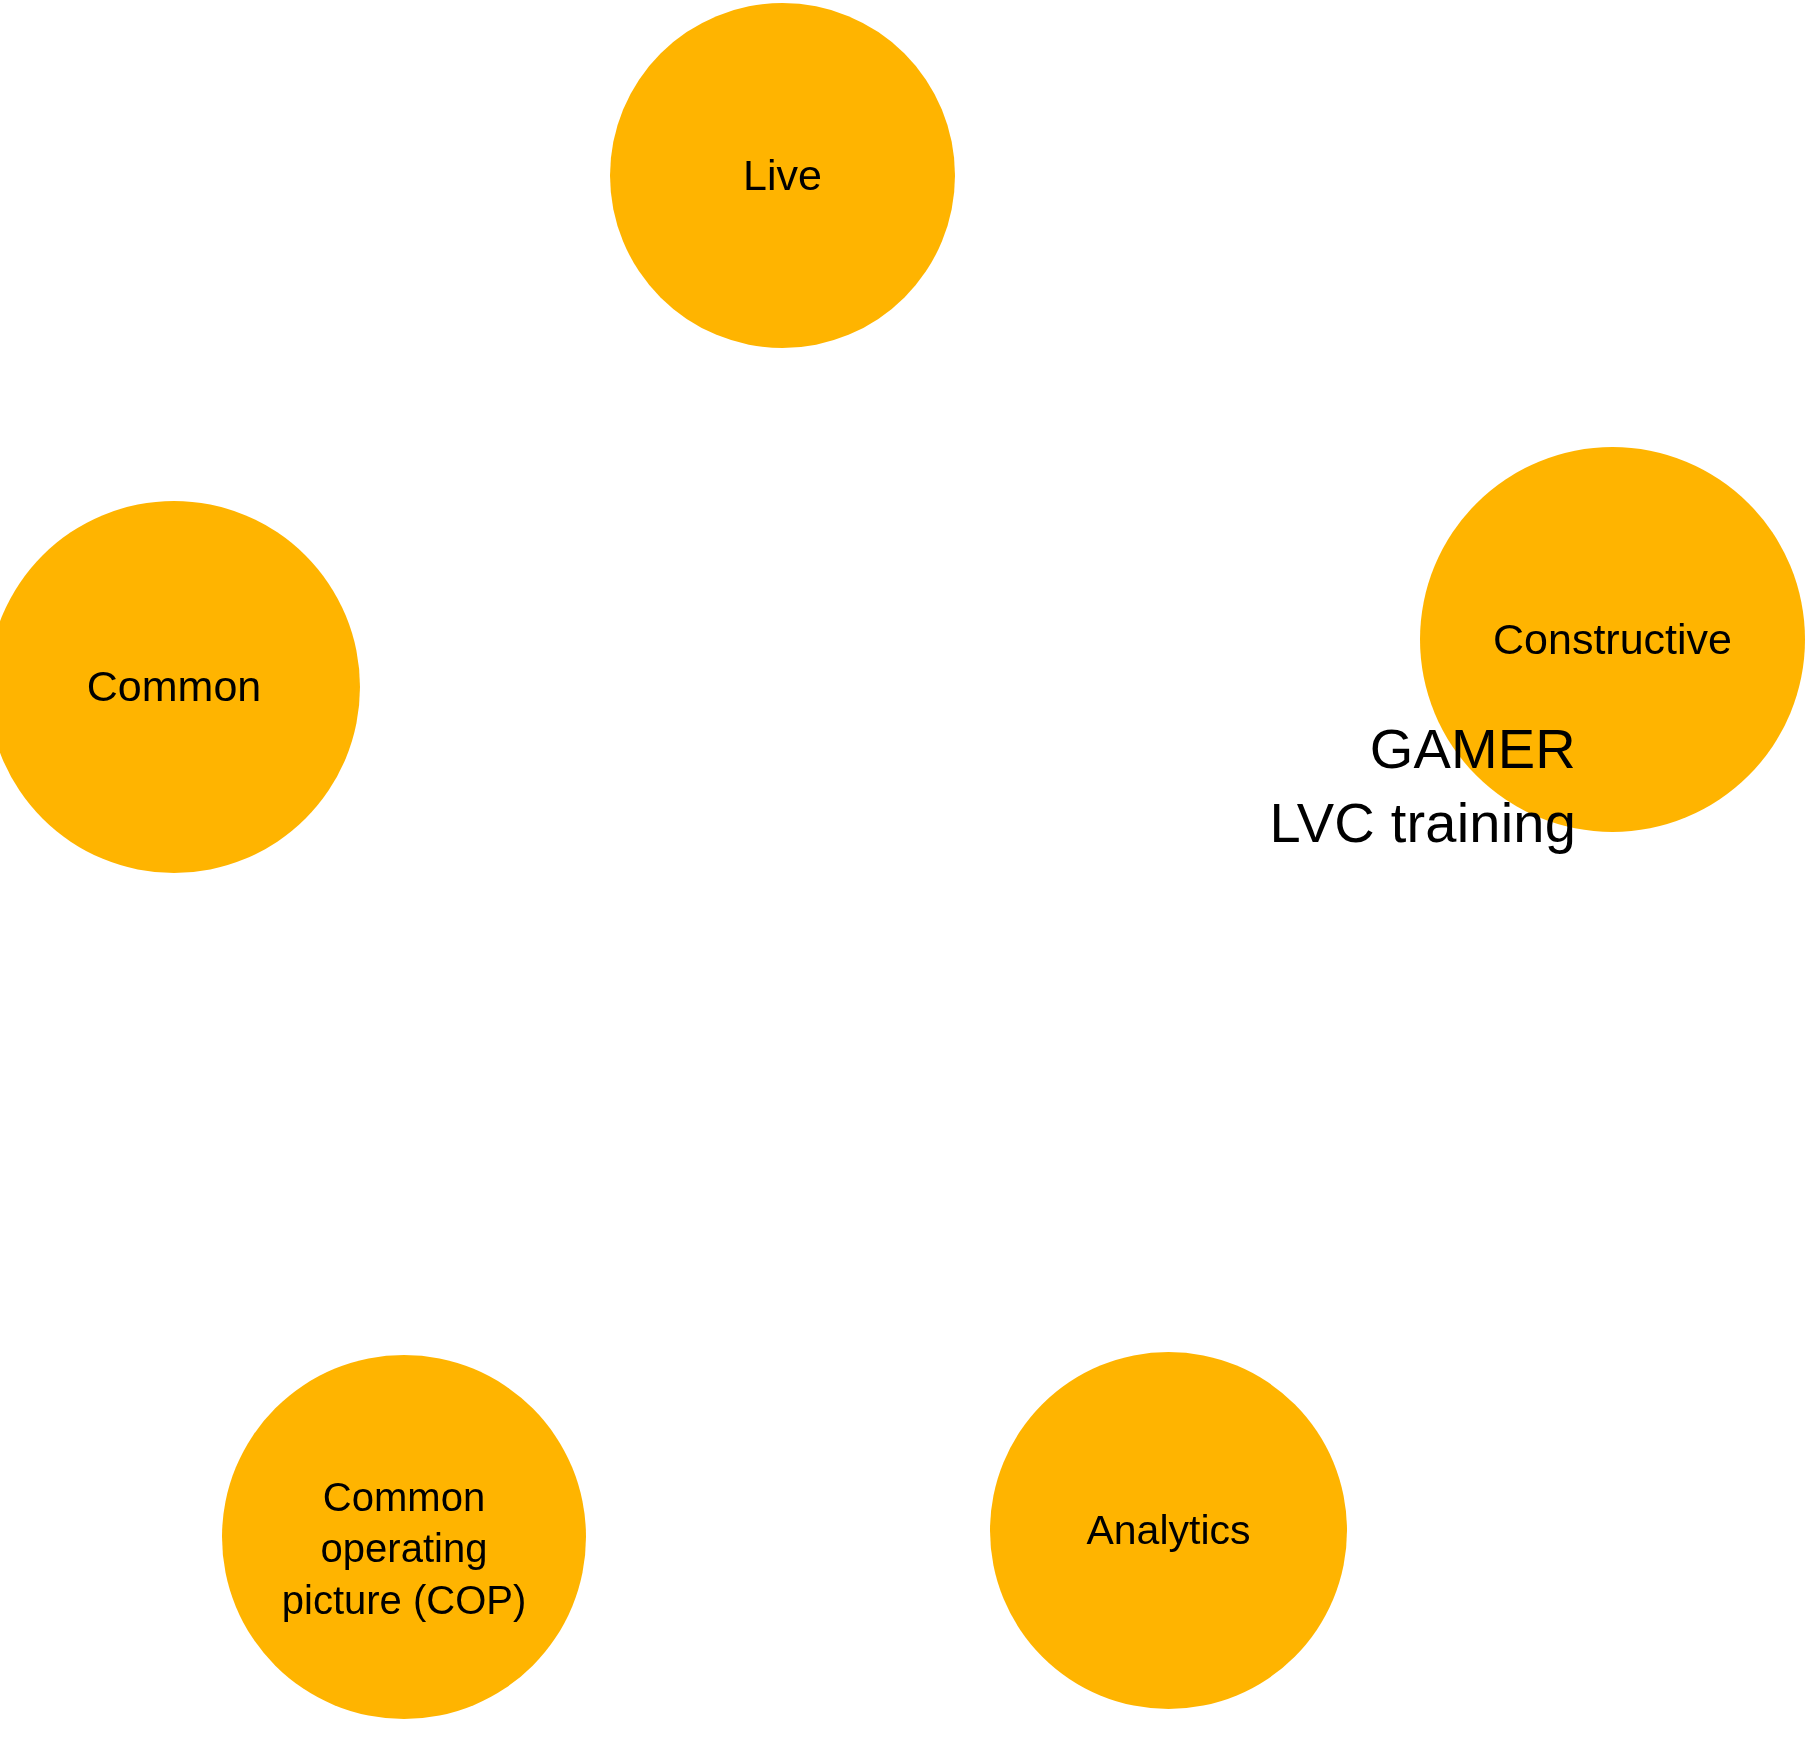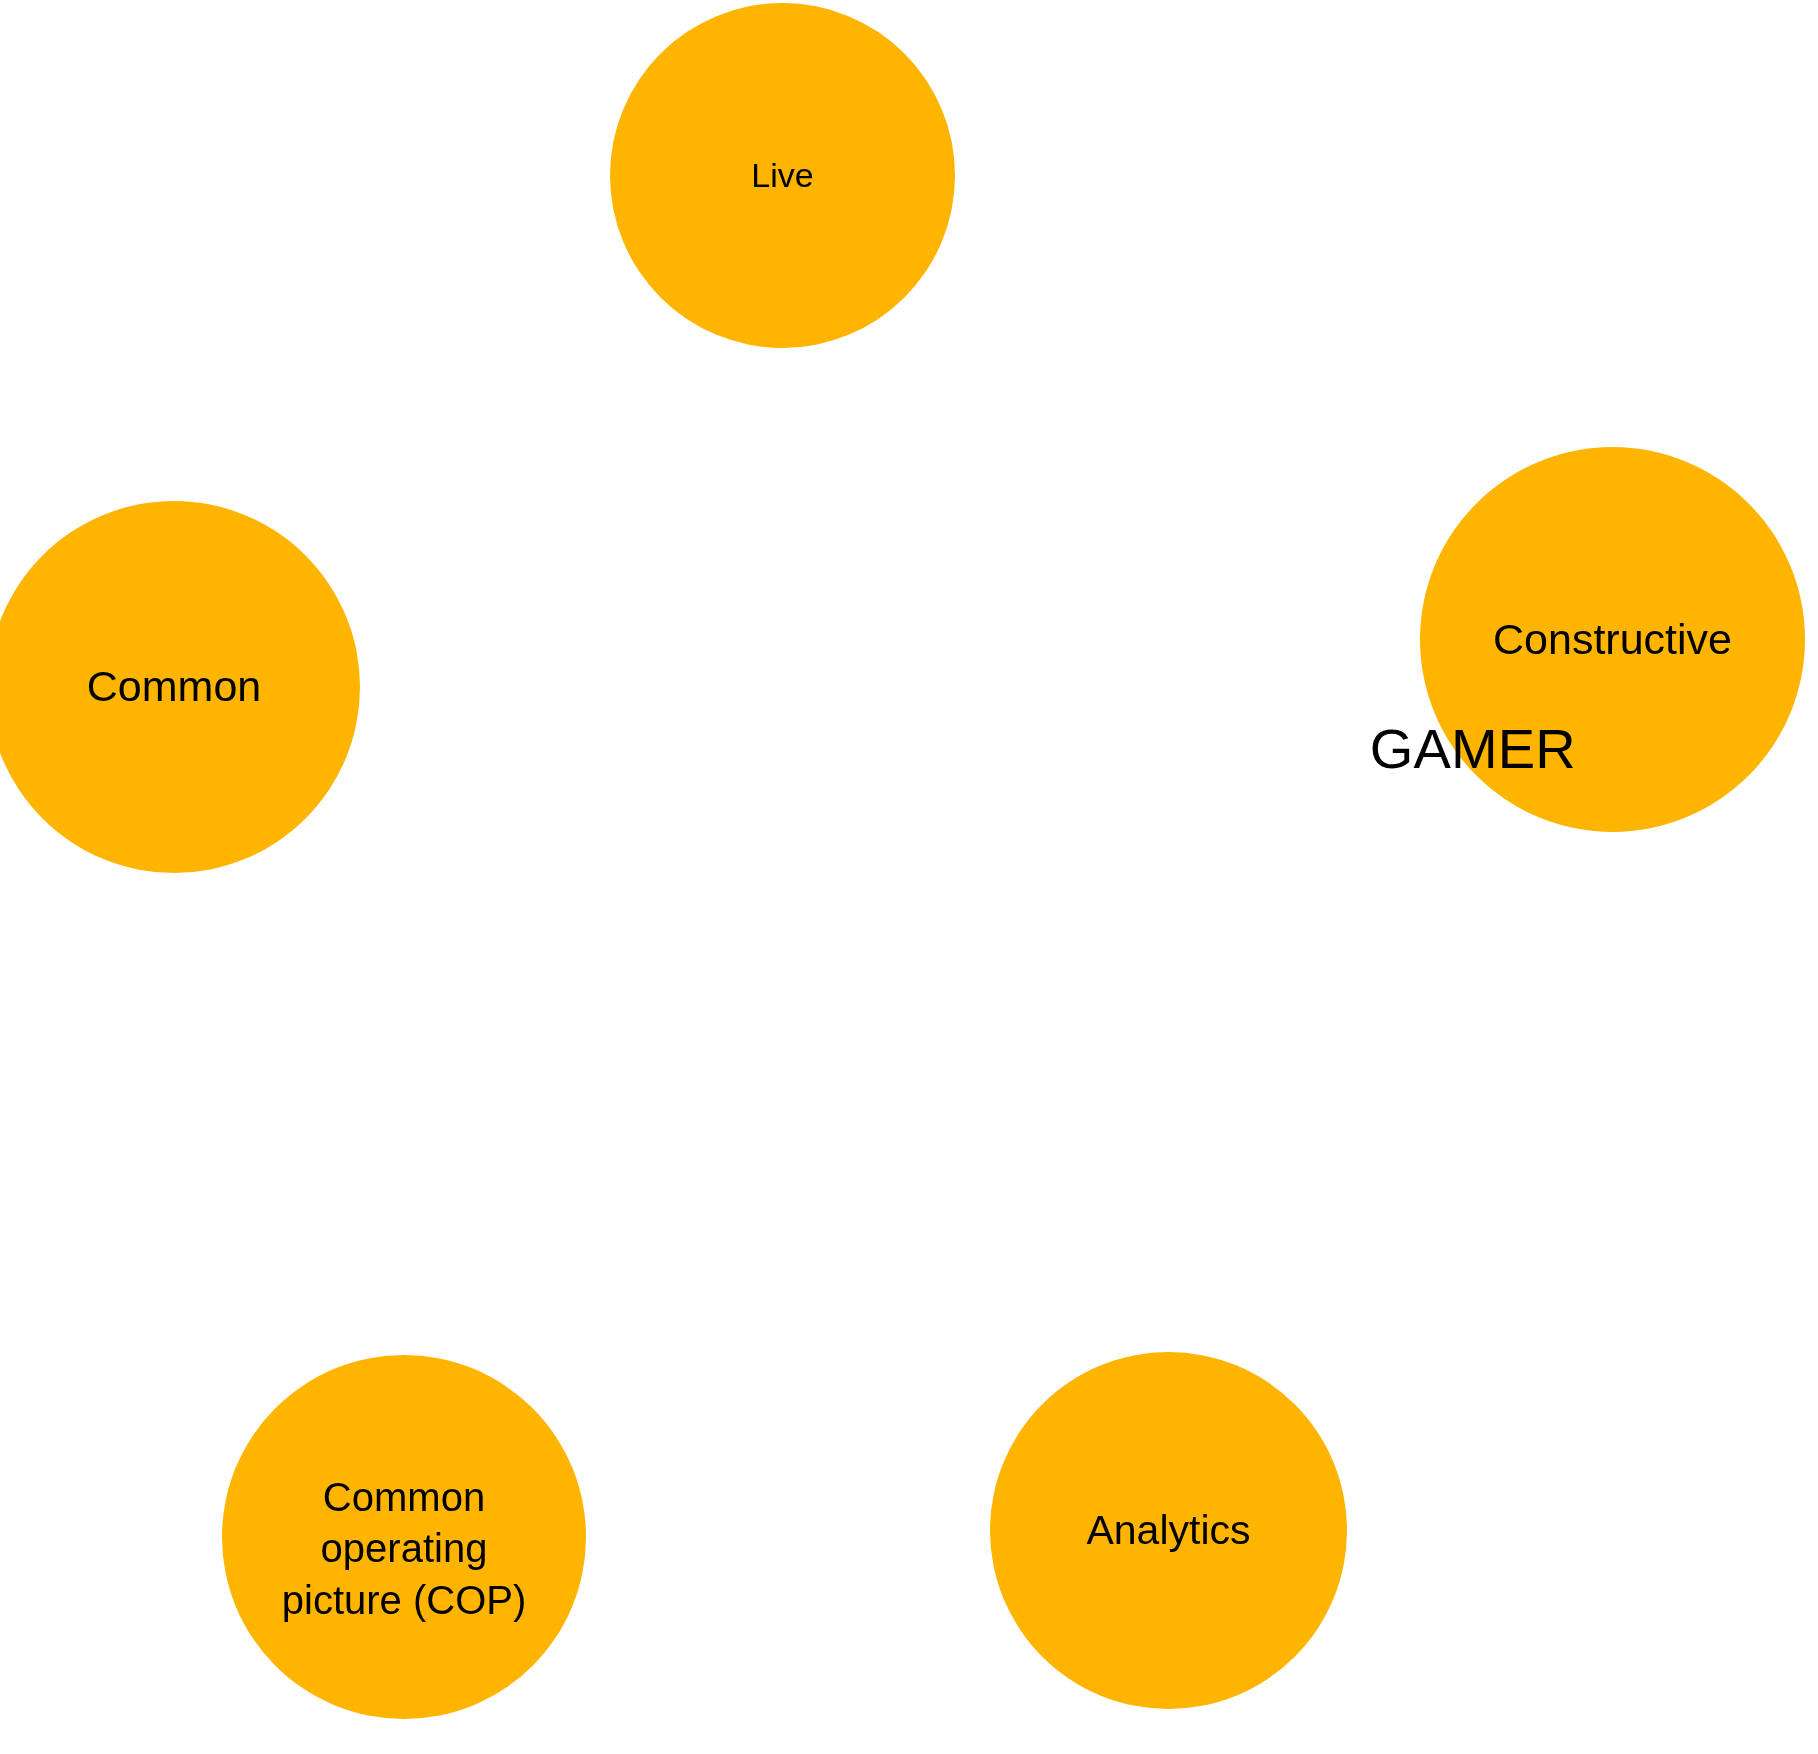--- a/index.html
+++ b/index.html
@@ -30,21 +30,21 @@
     color: #000000;
     text-align: center;
     line-height: 1.2;
     white-space: pre-line;
     padding: 0 6px;
     font-weight: 400;
   }
 
   
   #node-live        { left: 610px;  top: 3px;    width: 345px; height: 345px; }
-  #node-live .node-label { font-size: 34px; text-align: right; }
+  #node-live .node-label { font-size: 43px; text-align: right; }
 
   #node-virtual     { left: -12px;  top: 501px;  width: 372px; height: 372px; }
   #node-virtual .node-label { font-size: 43px; }
 
   #node-constructive{ left: 1420px; top: 447px;  width: 385px; height: 385px; }
   #node-constructive .node-label { font-size: 43px; }
 
   #node-cop         { left: 222px;  top: 1355px; width: 364px; height: 364px; }
   #node-cop .node-label { font-size: 40px; line-height: 1.28; }
 
@@ -90,15 +90,16 @@
 operating
 picture (COP)</span>
   </div>
 
   <div class="node" id="node-analytics" style="background: rgb(255, 180, 0);">
     <span class="node-label" style="color: rgb(0, 0, 0);">Analytics</span>
   </div>
 
   <div id="center-hub">
     <span class="hub-line" style="color: rgb(0, 0, 0);">GAMER</span>
+    <span class="hub-line" style="color: rgb(0, 0, 0);">LVC training</span>
   </div>
 
 </div>
 
 </body></html>

